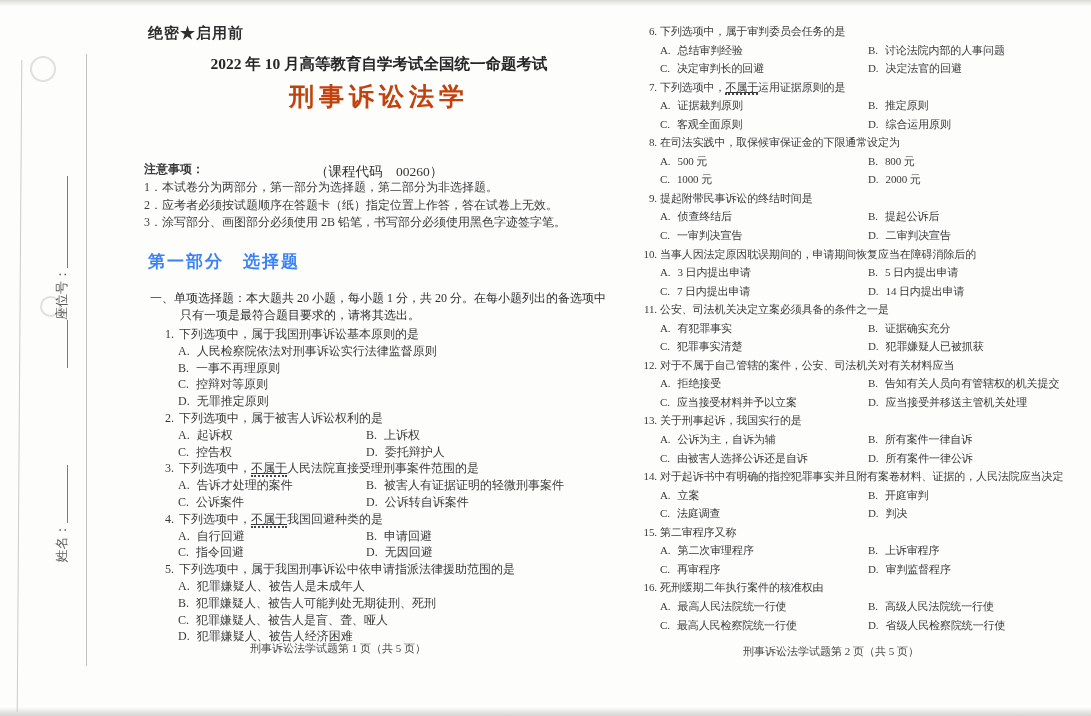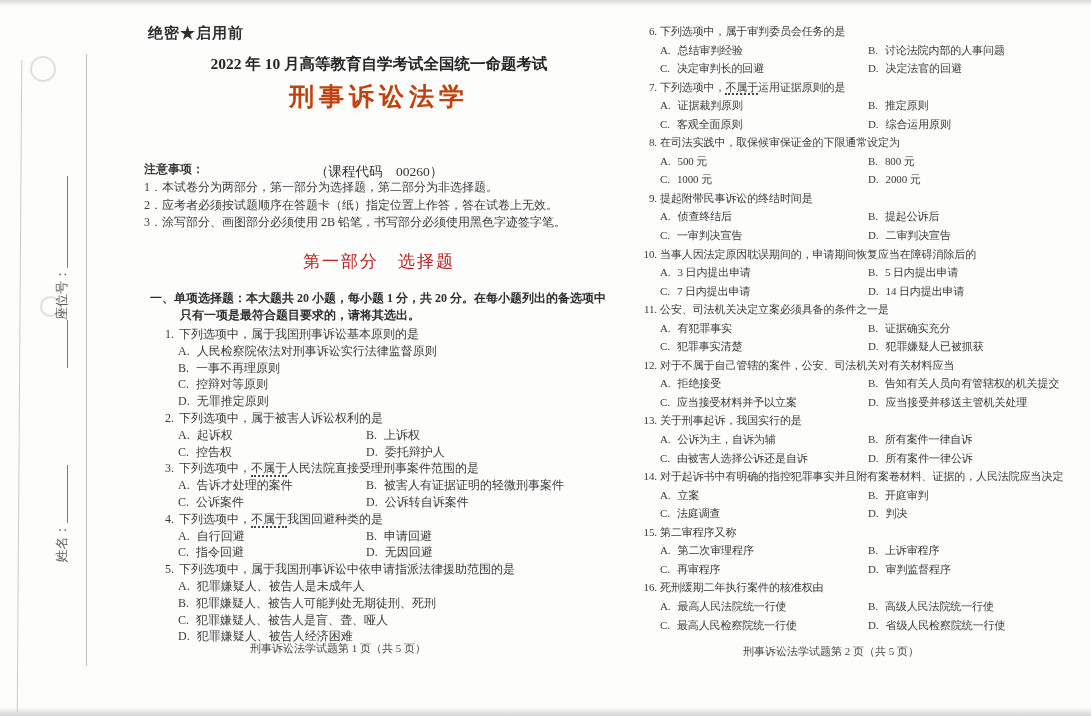--- a/index.html
+++ b/index.html
@@ -24,31 +24,31 @@
   .margin-name{width:112px;left:6px;top:505px;transform:rotate(-90deg);}
   .mline{display:inline-block;border-bottom:1px solid #7c7c7a;height:10px;}
   
   .classification{left:148px;top:24px;font-size:15px;font-weight:bold;color:#2f2f2f;letter-spacing:1px;}
   .session{left:148px;top:54px;width:462px;text-align:center;font-size:15.5px;font-weight:bold;color:#262626;}
   .subject{left:148px;top:80px;width:462px;text-align:center;font-size:25px;font-weight:bold;color:#c2410c;letter-spacing:5px;}
   .code{left:148px;top:127px;width:462px;text-align:center;font-size:13.5px;color:#333;margin-top:36px;}
   .notices{left:144px;top:161px;width:474px;font-size:12px;line-height:17.8px;color:#3c3c3c;}
   .notices .nh{font-weight:bold;}
   
-  .section-heading{left:148px;top:250px;width:462px;text-align:center;font-size:17px;font-weight:normal;color:#b91c1c;letter-spacing:2px;}
-  .instr{left:150px;top:290px;width:470px;font-size:12px;font-weight:bold;line-height:17px;color:#2e2e2e;}
+  .section-heading{left:148px;top:250px;width:462px;font-size:17px;font-weight:bold;color:#3b82f6;letter-spacing:2px;}
+  .instr{left:150px;top:290px;width:470px;font-size:12px;font-weight:normal;line-height:17px;color:#2e2e2e;}
   .instr .l2{padding-left:30px;}
   
   #qcol1{left:150px;top:326px;width:465px;font-size:12px;line-height:16.8px;}
   #qcol2{left:632px;top:22px;width:432px;font-size:11px;line-height:18.55px;letter-spacing:-0.1px;}
   .q-head{display:flex;}
   .q-num{flex:0 0 24px;text-align:right;margin-right:5px;}
   #qcol2 .q-num{flex-basis:25px;margin-right:3px;}
   .q-stem{flex:1;white-space:nowrap;}
-  .em{border-bottom:2px dotted #474747;padding-bottom:0;}
+  .em{border-bottom:2px dotted #474747;padding-bottom:0;text-decoration:underline;}
   .opts{padding-left:28px;}
   .opts.two{display:grid;}
   #qcol1 .opts.two{grid-template-columns:188px 1fr;}
   #qcol2 .opts.two{grid-template-columns:208px 1fr;}
   .opt{display:flex;white-space:nowrap;}
   .opt-key{margin-right:7px;}
   
   .footer{font-size:11px;color:#474747;text-align:center;}
   .footer1{left:148px;top:641px;width:380px;}
   .footer2{left:636px;top:644px;width:390px;}

